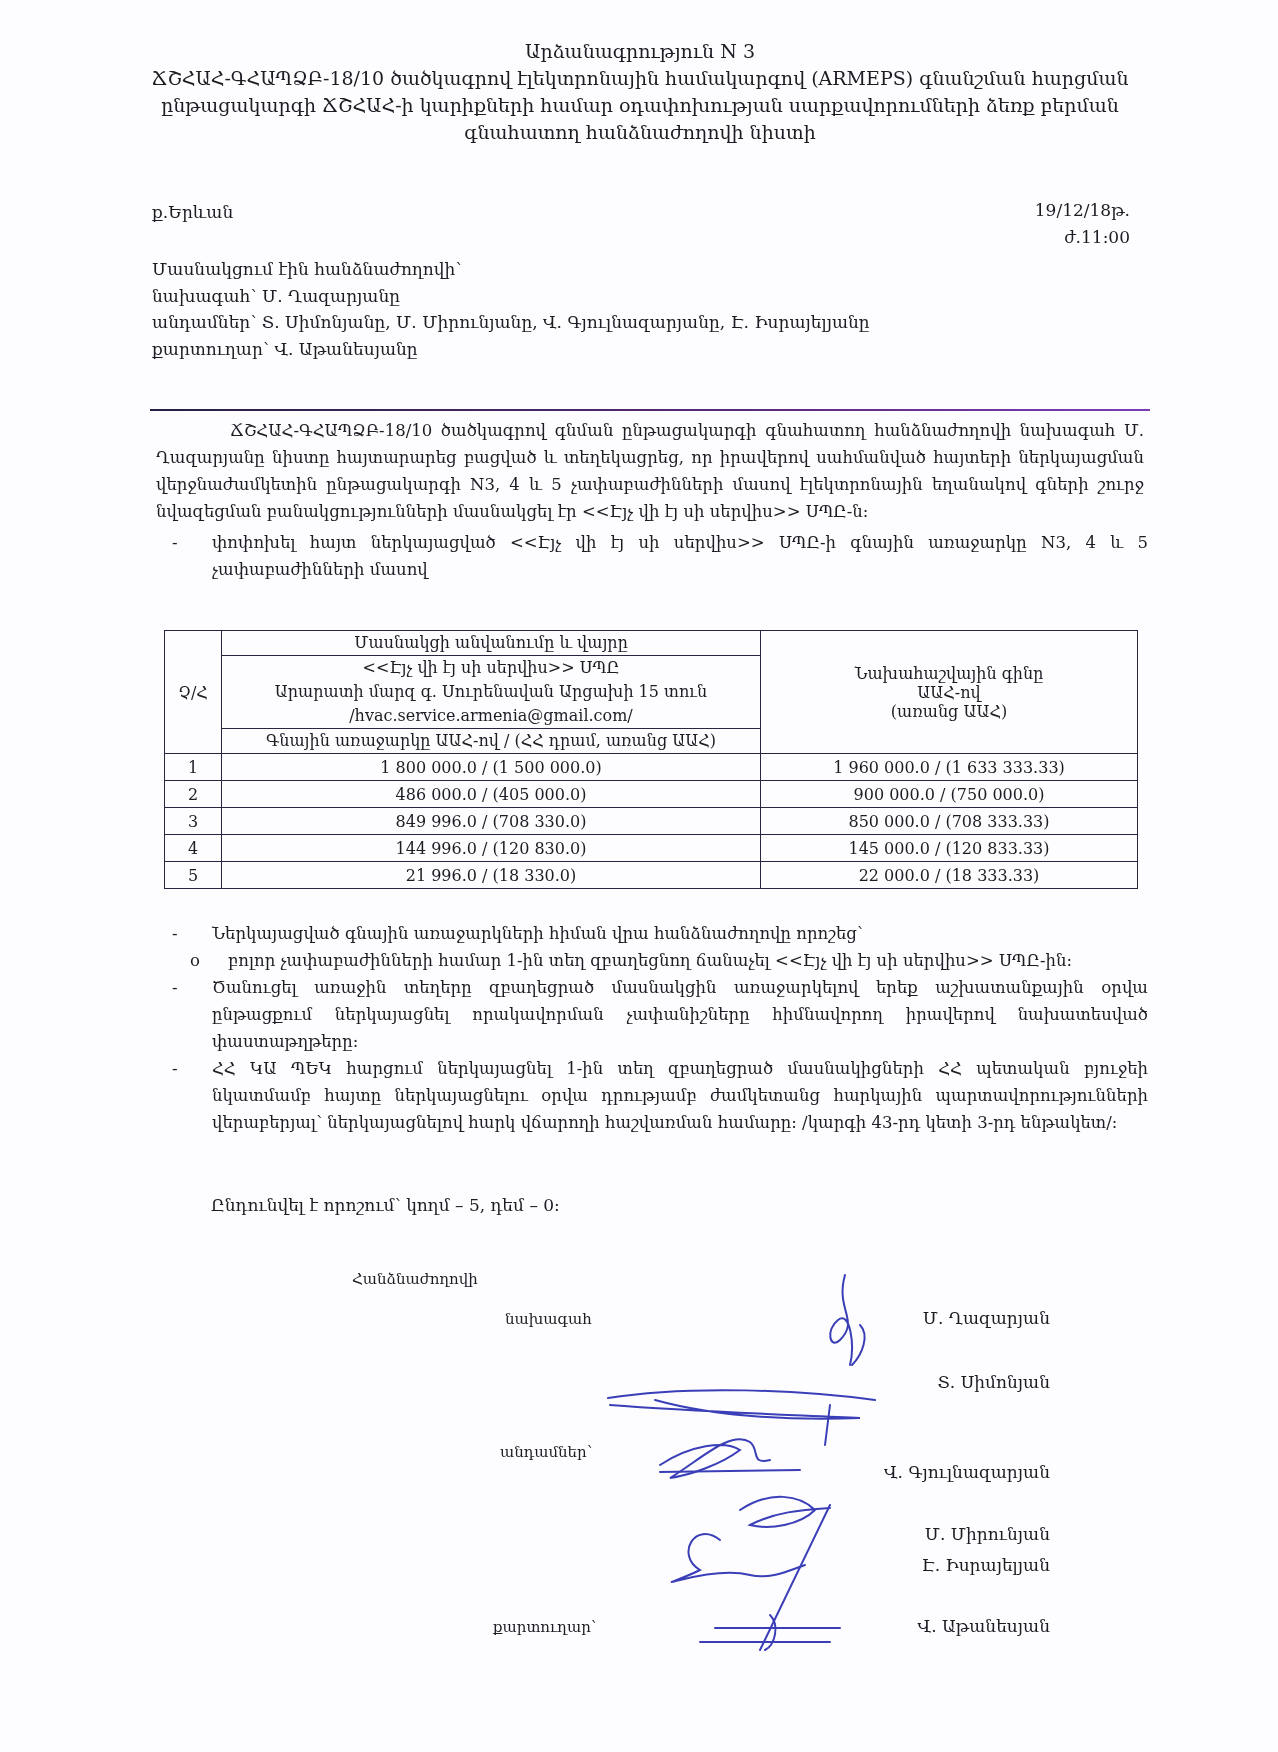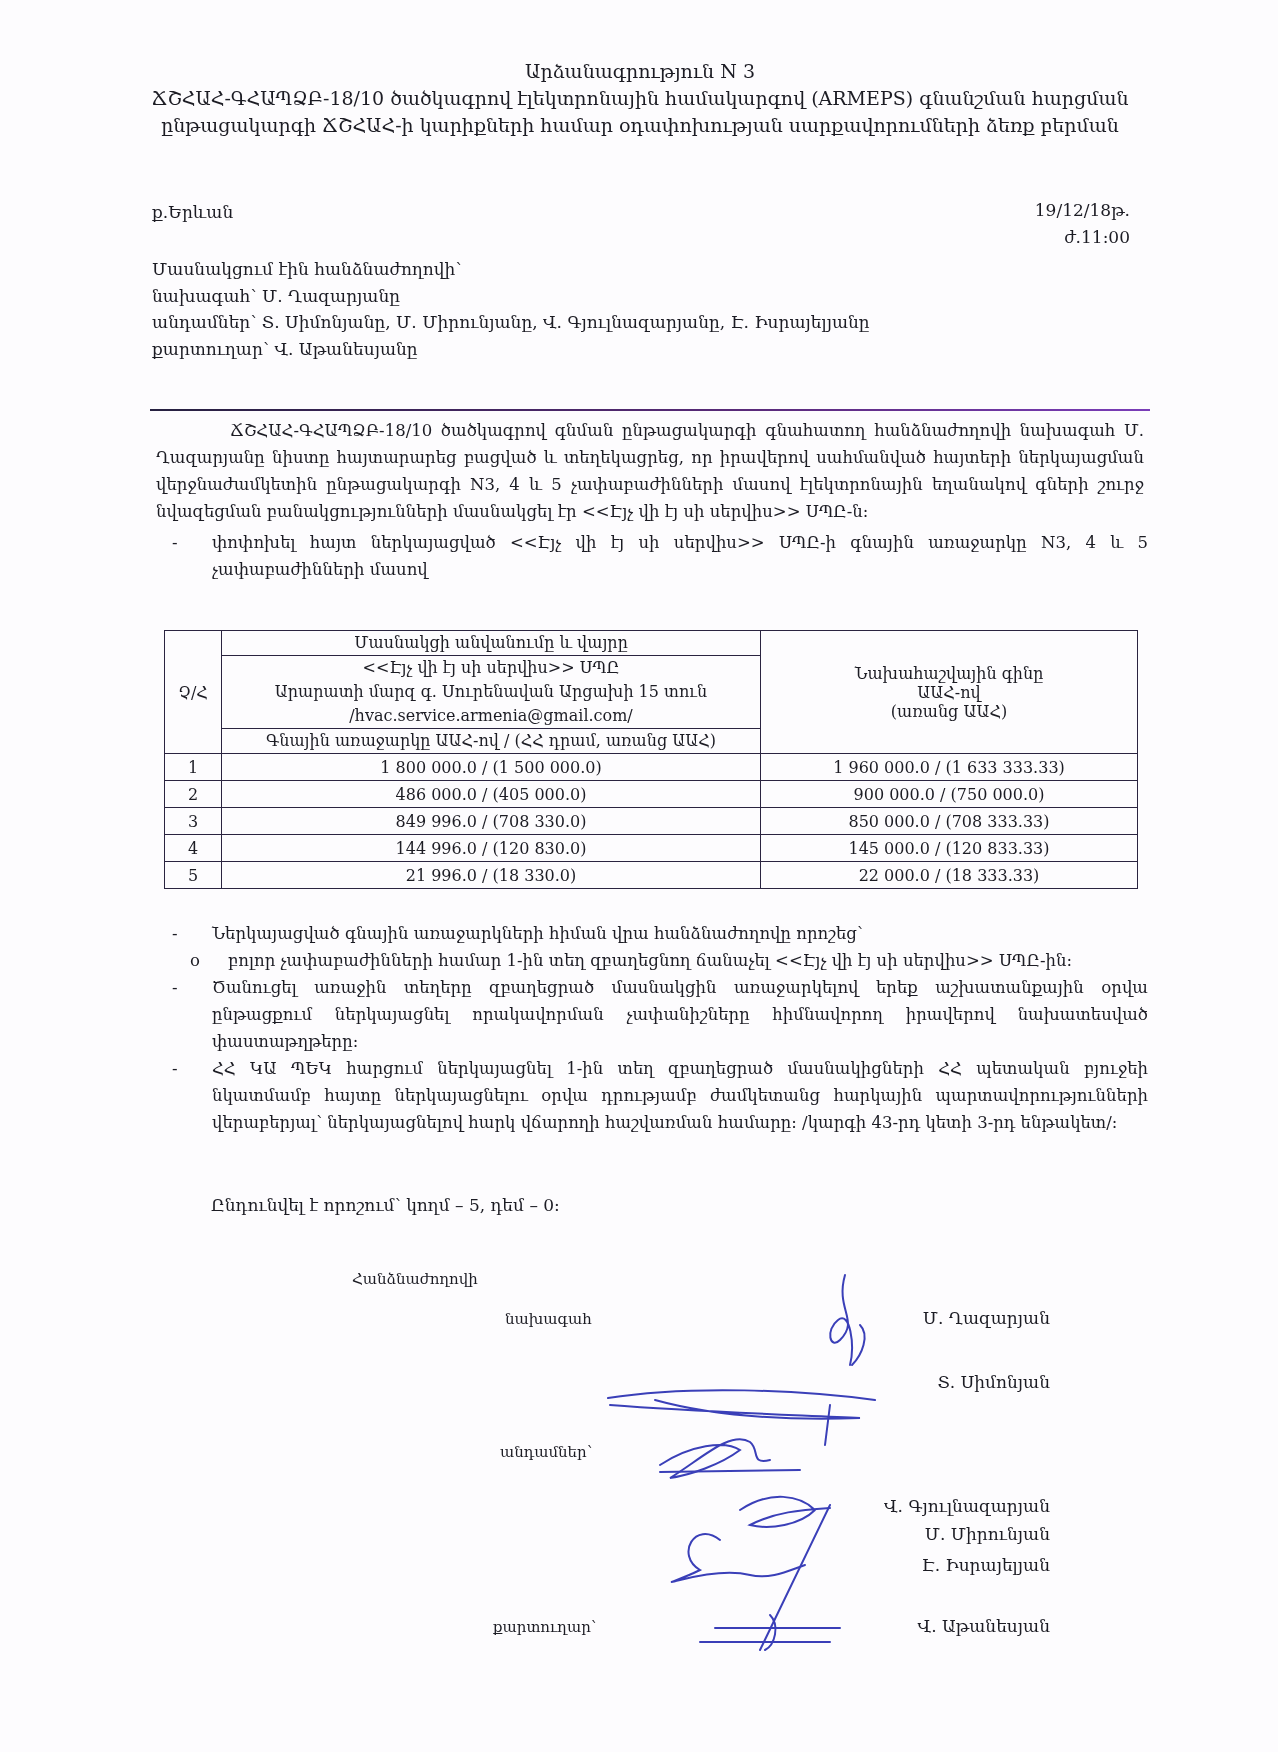--- a/index.html
+++ b/index.html
@@ -2,21 +2,21 @@
 <html><head>
 <meta charset="utf-8">
 <style>
   html, body { margin: 0; padding: 0; }
   body {
     width: 1278px; height: 1752px; background: #fdfcfe;
     font-family: "DejaVu Serif", "Liberation Serif", serif;
     color: #1c1c24; position: relative; overflow: hidden;
   }
   .page { position: absolute; left: 0; top: 0; width: 1278px; height: 1752px; }
-  .title-block { position: absolute; top: 38px; left: 150px; width: 980px; text-align: center; font-size: 19px; line-height: 27px; margin-top: 20px; }
+  .title-block { position: absolute; top: 38px; left: 150px; width: 980px; text-align: center; font-size: 19px; line-height: 27px; }
   .city { position: absolute; left: 152px; top: 202px; font-size: 17px; }
   .date-block { position: absolute; left: 1000px; top: 197px; width: 130px; text-align: right; font-size: 17px; line-height: 27px; }
   .attendees { position: absolute; left: 152px; top: 256px; font-size: 17px; line-height: 26.5px; }
   .section-heading { position: absolute; left: 150px; top: 364px; width: 980px; text-align: center; font-family: "DejaVu Sans", sans-serif; font-size: 17px; }
   .heading-rule { position: absolute; left: 150px; top: 409px; width: 1000px; height: 2px; background: linear-gradient(90deg,#262040,#5a2a7a 60%,#7a3db8); }
   .body-text { position: absolute; left: 152px; top: 413px; width: 996px; font-size: 16.5px; line-height: 27px; text-align: justify; }
   .body-text p { margin: 4px; }
   .indent { text-indent: 74px; }
   .sub-indent { padding-left: 68px; }
   .bullet { display: flex; }
@@ -40,20 +40,21 @@
 </style>
 </head>
 <body>
 
 <div class="page">
 
   <div class="title-block">
     <div>Արձանագրություն N 3</div>
     <div>ՃՇՀԱՀ-ԳՀԱՊՁԲ-18/10  ծածկագրով էլեկտրոնային համակարգով (ARMEPS) գնանշման հարցման</div>
     <div>ընթացակարգի ՃՇՀԱՀ-ի կարիքների համար օդափոխության սարքավորումների ձեռք բերման</div>
+    <div>գնահատող հանձնաժողովի նիստի</div>
   </div>
 
   <div class="city">ք.Երևան</div>
   <div class="date-block">
     <div>19/12/18թ.</div>
     <div>ժ.11:00</div>
   </div>
 
   <div class="attendees">
     <div>Մասնակցում էին հանձնաժողովի՝</div>
@@ -143,21 +144,21 @@
   <div class="vote">Ընդունվել է որոշում՝  կողմ – 5, դեմ – 0:</div>
 
   <div class="sig-label" style="left:352px;top:1270px;">Հանձնաժողովի</div>
   <div class="sig-label" style="left:505px;top:1310px;">նախագահ</div>
   <div class="sig-label" style="left:500px;top:1443px;">անդամներ՝</div>
   <div class="sig-label" style="left:493px;top:1618px;">քարտուղար՝</div>
 
   <div class="sig-name" style="top:1308px;">Մ. Ղազարյան</div>
   <div class="sig-name" style="top:1372px;">Տ. Սիմոնյան</div>
   <div class="sig-name" style="top:1516px;margin-top:8px;">Մ. Միրունյան</div>
-  <div class="sig-name" style="top:1496px;text-align:center;">Վ. Գյուլնազարյան</div>
+  <div class="sig-name" style="top:1462px;text-align:center;">Վ. Գյուլնազարյան</div>
   <div class="sig-name" style="top:1555px;">Է. Իսրայելյան</div>
   <div class="sig-name" style="top:1616px;">Վ. Աթանեսյան</div>
 
   <svg class="signature" style="left:600px;top:1250px;" width="300" height="420" viewBox="0 0 300 420">
     <g fill="none" stroke="#3a3fb8" stroke-width="2" stroke-linecap="round">
       <path d="M245 25 C235 60 260 70 240 90 C230 100 225 80 238 70 C250 60 255 95 250 115"></path>
       <path d="M260 75 C270 85 262 105 252 115"></path>
       <path d="M8 148 C90 135 200 140 275 150 M10 155 C100 162 200 165 260 168 C200 170 120 168 55 150"></path>
       <path d="M230 155 L225 195"></path>
       <path d="M60 215 C90 195 125 190 140 200 C120 215 90 225 70 228 C100 210 130 180 150 192 C160 200 150 215 170 210"></path>

